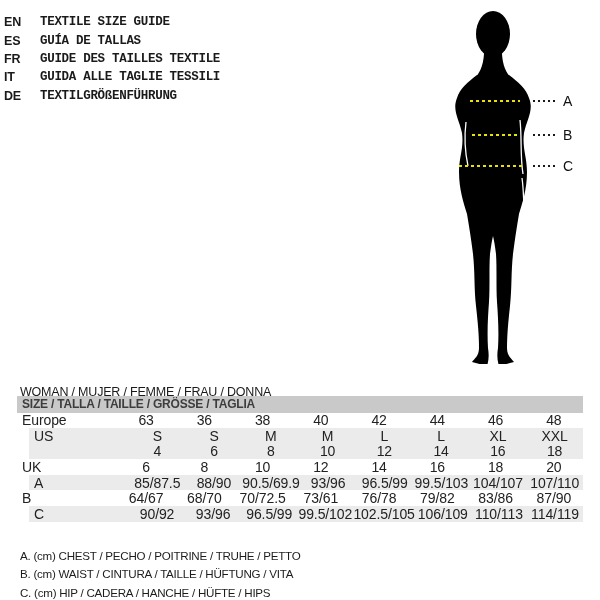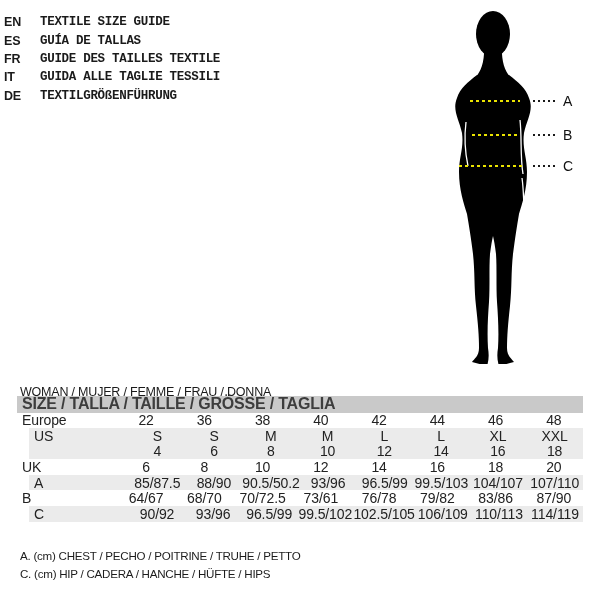--- a/index.html
+++ b/index.html
@@ -27,21 +27,21 @@
   .m1 .mlabel{left:563px;top:127px}
   .m2 .dash{left:459px;top:165px;width:64px}
   .m2 .dots{left:533px;top:165px;width:24px}
   .m2 .mlabel{left:563px;top:158px}
   
   .section-title{position:absolute;left:20px;top:365px;font-size:12.5px;font-weight:400;
     letter-spacing:-0.2px;white-space:nowrap;margin-top:20px;}
   
   .size-table{position:absolute;left:17px;top:396px;width:566px;}
   .t-header{height:16.5px;background:var(--header-gray,#c9c9c9);display:flex;align-items:center;
-    padding-left:5px;font-size:16px;font-weight:700;color:#3d3d3d;letter-spacing:-0.2px;box-sizing:border-box;}
+    padding-left:5px;font-size:12px;font-weight:700;color:#3d3d3d;letter-spacing:-0.2px;box-sizing:border-box;}
   .t-row{display:flex;height:15.6px;align-items:center;font-size:14px;color:#222;letter-spacing:-0.1px;}
   .t-row.shaded{background:var(--stripe-gray,#ebebeb);margin-left:12px;}
   .t-row .lbl{width:100px;padding-left:5px;box-sizing:border-box;}
   .t-row .cell{flex:1;text-align:center;}
   
   .legend{position:absolute;left:20px;top:546px;}
   .legend-row{height:18.6px;display:flex;align-items:center;font-size:11.6px;font-weight:400;
     letter-spacing:-0.25px;color:#1c1c1c;white-space:nowrap;}
 </style>
 </head>
@@ -112,21 +112,21 @@
       </div>
     </div>
 
   <div class="section-title">WOMAN / MUJER / FEMME / FRAU / DONNA</div>
 
   <div class="size-table">
     <div class="t-header">SIZE / TALLA / TAILLE / GRÖSSE / TAGLIA</div>
     <div>
         <div class="t-row">
           <div class="lbl">Europe</div>
-          <div class="cell">22</div>
+          <div class="cell">63</div>
           <div class="cell">36</div>
           <div class="cell">38</div>
           <div class="cell">40</div>
           <div class="cell">42</div>
           <div class="cell">44</div>
           <div class="cell">46</div>
           <div class="cell">48</div>
         </div>
         <div class="t-row shaded">
           <div class="lbl">US</div>
@@ -158,21 +158,21 @@
           <div class="cell">12</div>
           <div class="cell">14</div>
           <div class="cell">16</div>
           <div class="cell">18</div>
           <div class="cell">20</div>
         </div>
         <div class="t-row shaded">
           <div class="lbl">A</div>
           <div class="cell">85/87.5</div>
           <div class="cell">88/90</div>
-          <div class="cell">90.5/50.2</div>
+          <div class="cell">90.5/69.9</div>
           <div class="cell">93/96</div>
           <div class="cell">96.5/99</div>
           <div class="cell">99.5/103</div>
           <div class="cell">104/107</div>
           <div class="cell">107/110</div>
         </div>
         <div class="t-row">
           <div class="lbl">B</div>
           <div class="cell">64/67</div>
           <div class="cell">68/70</div>
@@ -192,16 +192,17 @@
           <div class="cell">102.5/105</div>
           <div class="cell">106/109</div>
           <div class="cell">110/113</div>
           <div class="cell">114/119</div>
         </div>
       </div>
   </div>
 
   <div class="legend">
       <div class="legend-row">A. (cm) CHEST / PECHO / POITRINE / TRUHE / PETTO</div>
+      <div class="legend-row">B. (cm) WAIST / CINTURA / TAILLE / HÜFTUNG / VITA</div>
       <div class="legend-row">C. (cm) HIP / CADERA / HANCHE / HÜFTE / HIPS</div>
     </div>
 
 </div>
 
 </body></html>

